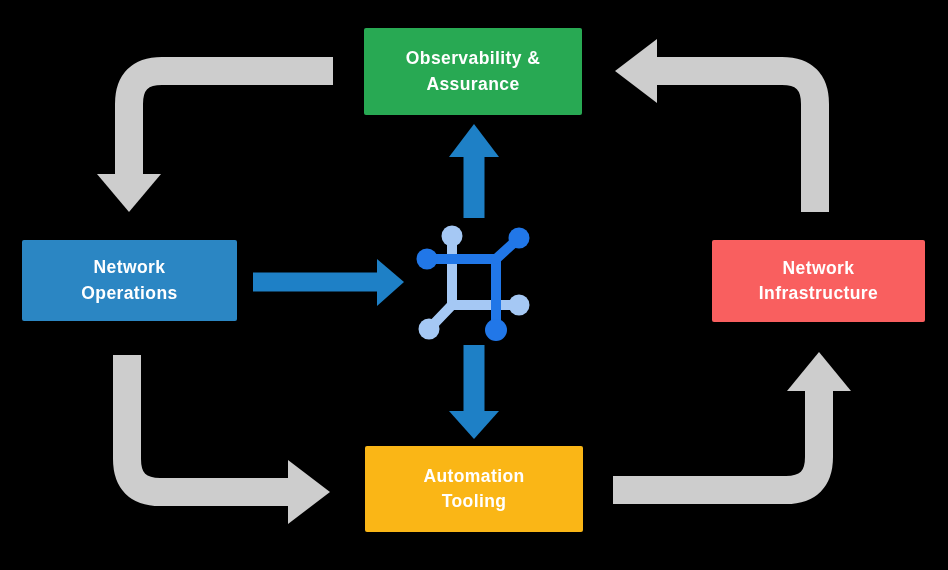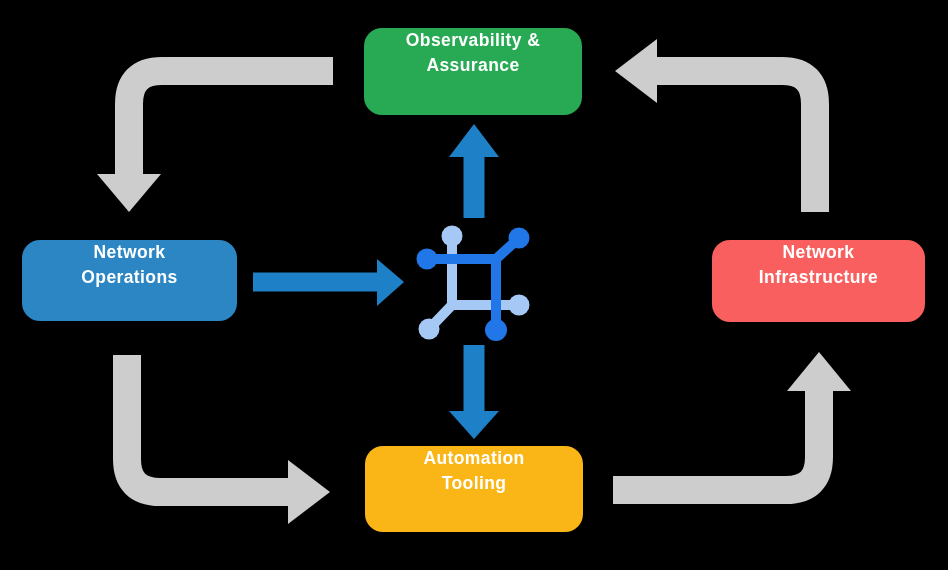--- a/index.html
+++ b/index.html
@@ -18,22 +18,23 @@
     width: 948px;
     height: 570px;
   }
   .arrow-layer {
     position: absolute;
     left: 0;
     top: 0;
   }
   .node {
     position: absolute;
-    border-radius: 18px;
+    border-radius: 2px;
     display: flex;
+    align-items: center;
     justify-content: center;
     text-align: center;
   }
   .node-label {
     color: var(--label-text, #fff);
     font-size: 17.5px;
     font-weight: 600;
     letter-spacing: 0.4px;
     line-height: 1.45;
     white-space: pre-line;

